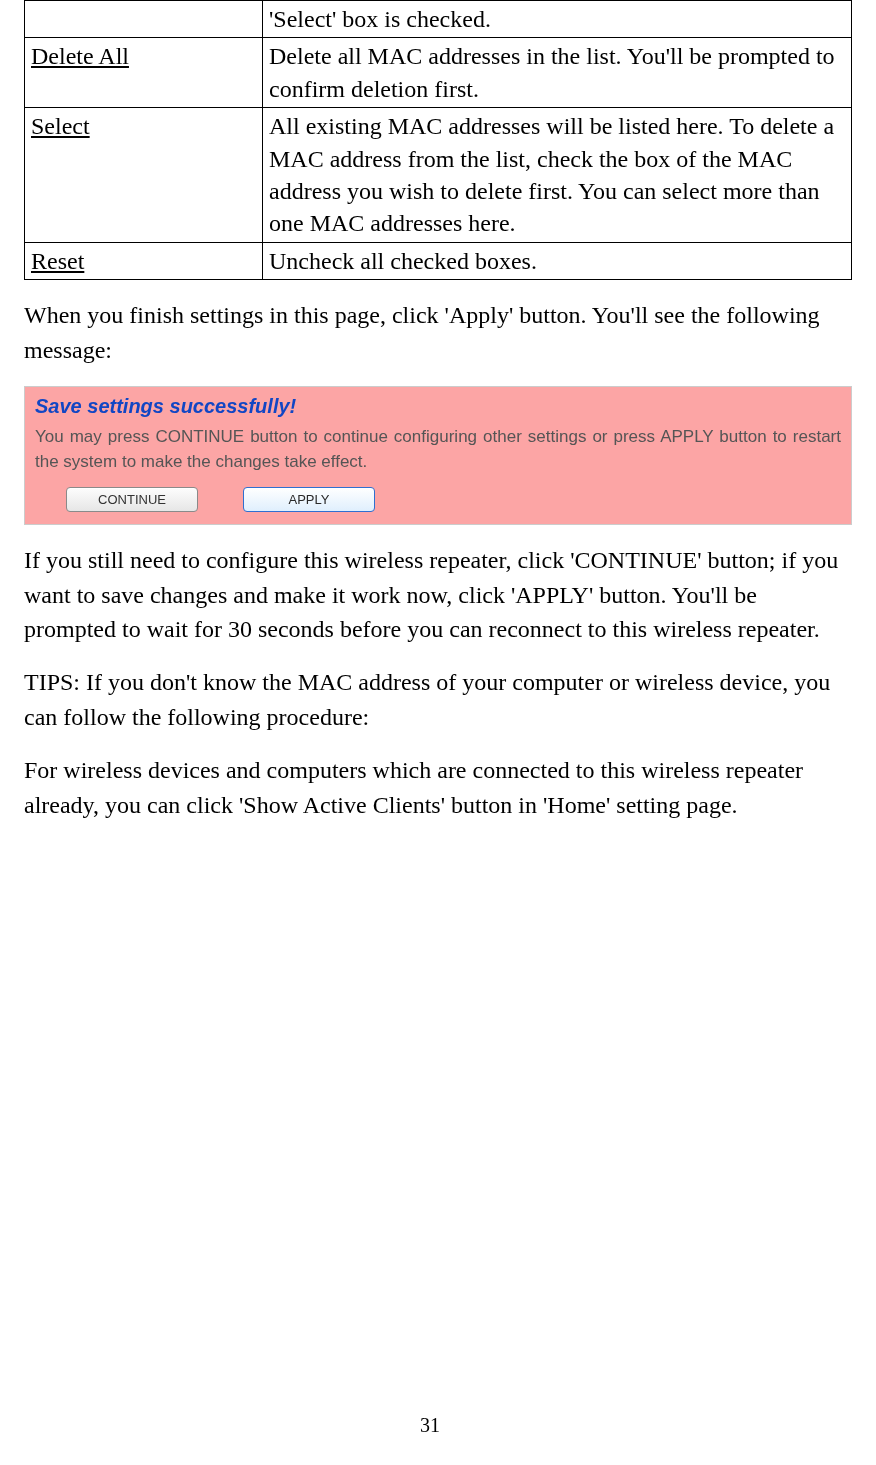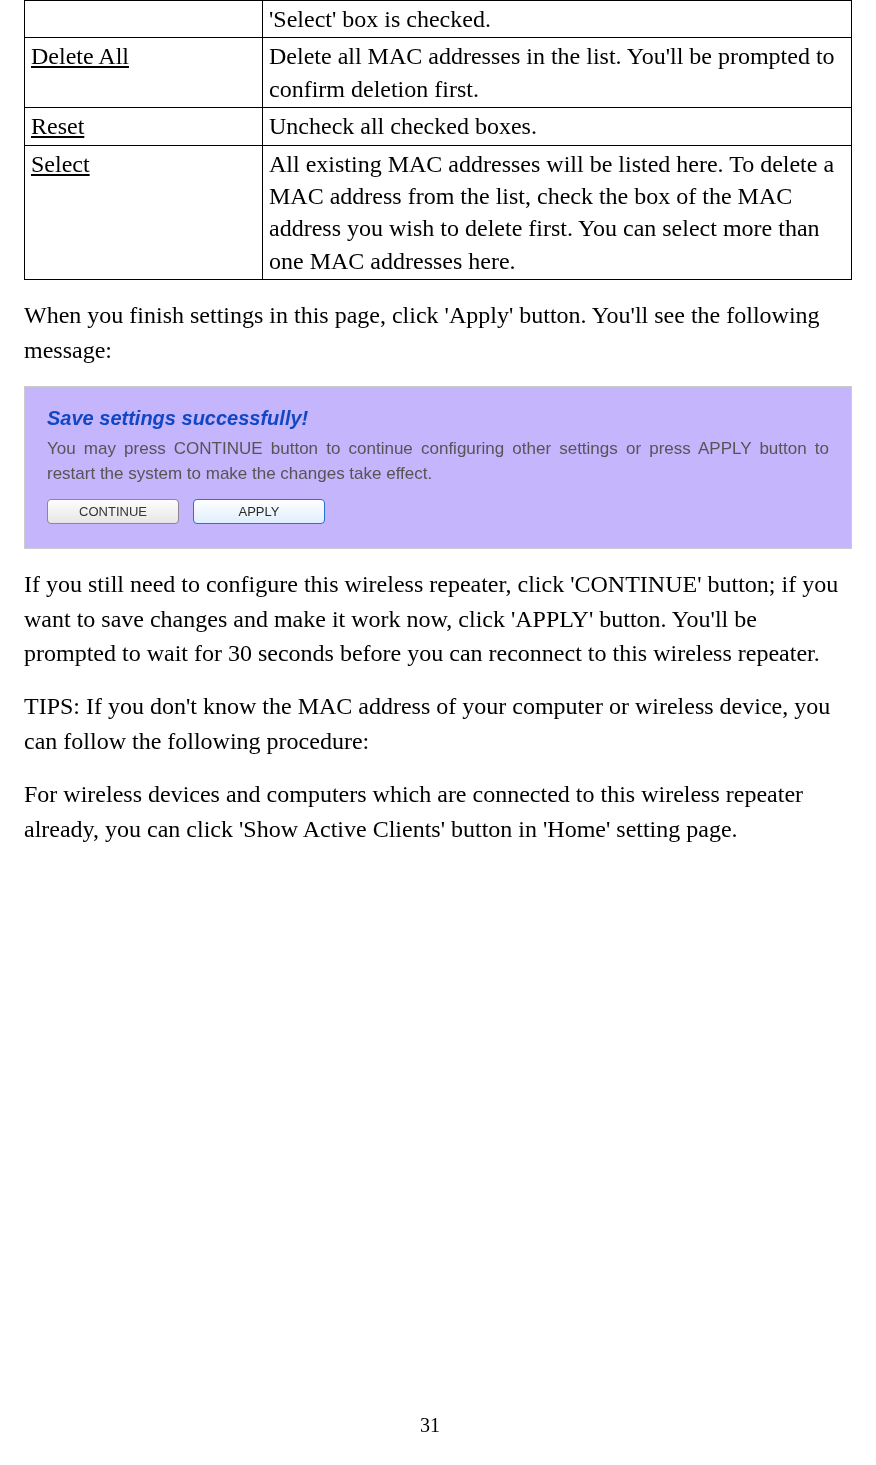--- a/index.html
+++ b/index.html
@@ -35,22 +35,22 @@
   }
   .para {
     font-size: 24px;
     line-height: 1.45;
     margin: 18px 0;
     font-family: "Times New Roman", Times, serif;
   }
   
   .panel {
     border: 1px solid #ccc;
-    background: #c4b5fd;
-    padding: 12px;
+    background: #fca5a5;
+    padding: 0;
     margin: 10px 0 12px 0;
     font-family: Verdana, Arial, sans-serif;
   }
   .panel-inner {
     padding: 8px 10px 12px 10px;
   }
   .panel-title {
     color: #1146c4;
     font-weight: bold;
     font-style: italic;
@@ -74,20 +74,21 @@
     min-width: 110px;
     text-align: center;
     padding: 4px 10px;
     font-family: Verdana, Arial, sans-serif;
     font-size: 13px;
     border-radius: 4px;
     border: 1px solid #8a8a8a;
     background: linear-gradient(#fdfdfd, #e6e6e6);
     color: #333;
     box-shadow: inset 0 1px 0 #fff;
+    margin-left: 31px;
   }
   .btn-apply {
     border: 1px solid #2f6fd0;
     background: linear-gradient(#ffffff, #dfeffd);
     color: #2a2a2a;
   }
   .page-number {
     position: absolute;
     bottom: 28px;
     left: 0;
@@ -106,26 +107,26 @@
     <tbody>
         <tr>
       <td class="col-left"></td>
       <td>'Select' box is checked.</td>
     </tr>
     <tr>
       <td class="col-left">Delete All</td>
       <td>Delete all MAC addresses in the list. You'll be prompted to confirm deletion first.</td>
     </tr>
     <tr>
+      <td class="col-left">Select</td>
+      <td>All existing MAC addresses will be listed here. To delete a MAC address from the list, check the box of the MAC address you wish to delete first. You can select more than one MAC addresses here.</td>
+    </tr>
+    <tr>
       <td class="col-left">Reset</td>
       <td>Uncheck all checked boxes.</td>
-    </tr>
-    <tr>
-      <td class="col-left">Select</td>
-      <td>All existing MAC addresses will be listed here. To delete a MAC address from the list, check the box of the MAC address you wish to delete first. You can select more than one MAC addresses here.</td>
     </tr>
   </tbody>
     </table>
 
   <p class="para">When you finish settings in this page, click 'Apply' button. You'll see the following message:</p>
 
   <div class="panel">
     <div class="panel-inner">
       <div class="panel-title">Save settings successfully!</div>
       <div class="panel-desc">You may press CONTINUE button to continue configuring other settings or press APPLY button to restart the system to make the changes take effect.</div>

